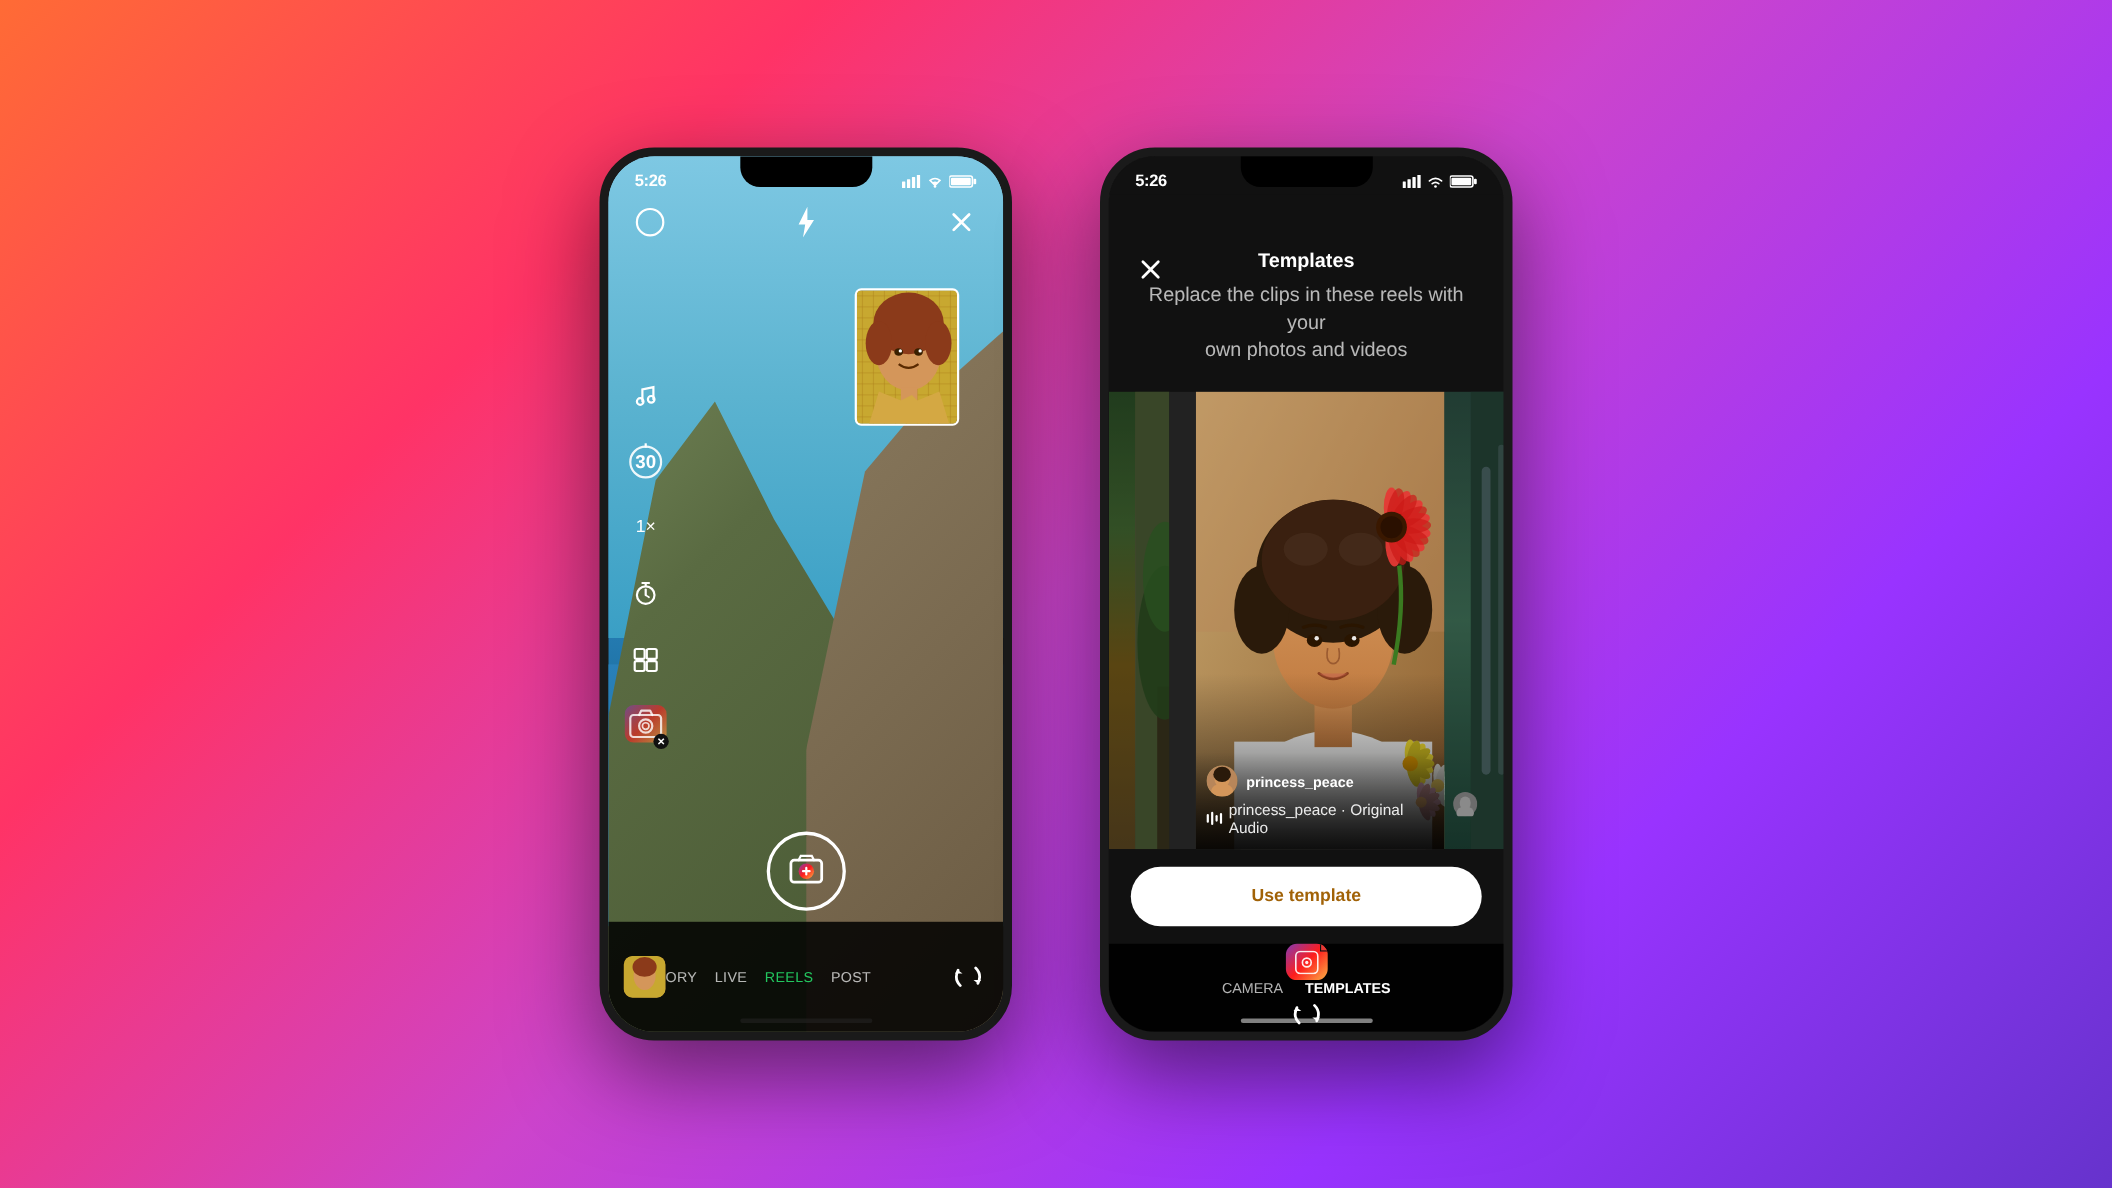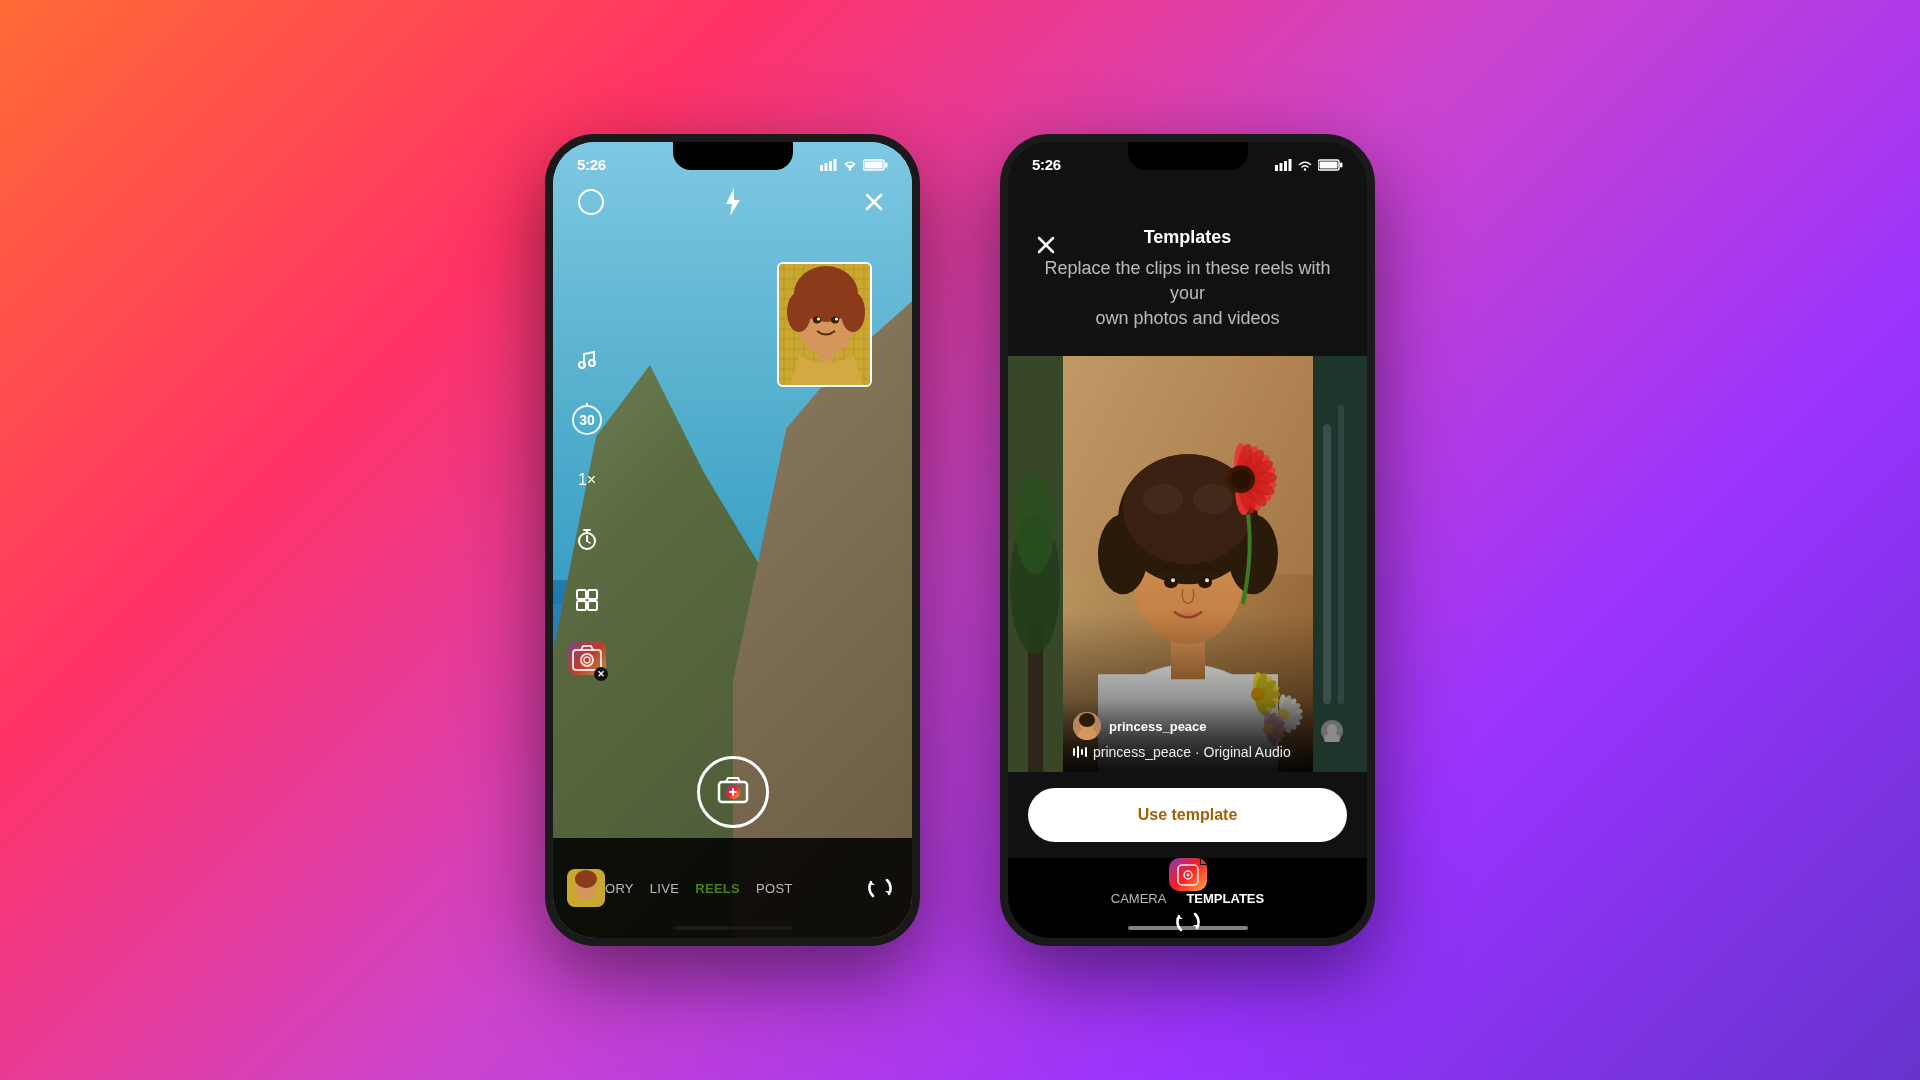--- a/index.html
+++ b/index.html
@@ -220,22 +220,22 @@
     }
 
     .cam-nav-item {
       color: rgba(255,255,255,0.7);
       font-size: 13px;
       font-weight: 500;
       letter-spacing: 0.3px;
     }
 
     .cam-nav-item.active {
-      color: #4d7c0f;
-      font-weight: 700;
+      color: #22c55e;
+      font-weight: 400;
     }
 
     .cam-thumb {
       width: 38px;
       height: 38px;
       border-radius: 8px;
       overflow: hidden;
       background: linear-gradient(135deg, #8B6914, #D4A843);
     }
 
@@ -314,20 +314,21 @@
       align-items: stretch;
       overflow: hidden;
       position: relative;
       margin-top: 8px;
     }
 
     .template-card {
       flex-shrink: 0;
       position: relative;
       overflow: hidden;
+      padding-left: 24px;
     }
 
     .template-card.left {
       width: 55px;
       background: linear-gradient(180deg, #2d5a27 0%, #4a7a35 30%, #8B6914 60%, #6b5020 100%);
       opacity: 0.6;
     }
 
     .template-card.center {
       width: 250px;
@@ -458,21 +459,21 @@
     
     .timer-30 {
       width: 30px;
       height: 30px;
       border: 2px solid rgba(255,255,255,0.9);
       border-radius: 50%;
       display: flex;
       align-items: center;
       justify-content: center;
       color: #fff;
-      font-size: 14px;
+      font-size: 17px;
       font-weight: 600;
       position: relative;
     }
 
     .timer-30::before {
       content: '';
       position: absolute;
       top: -4px;
       left: 50%;
       width: 2px;

